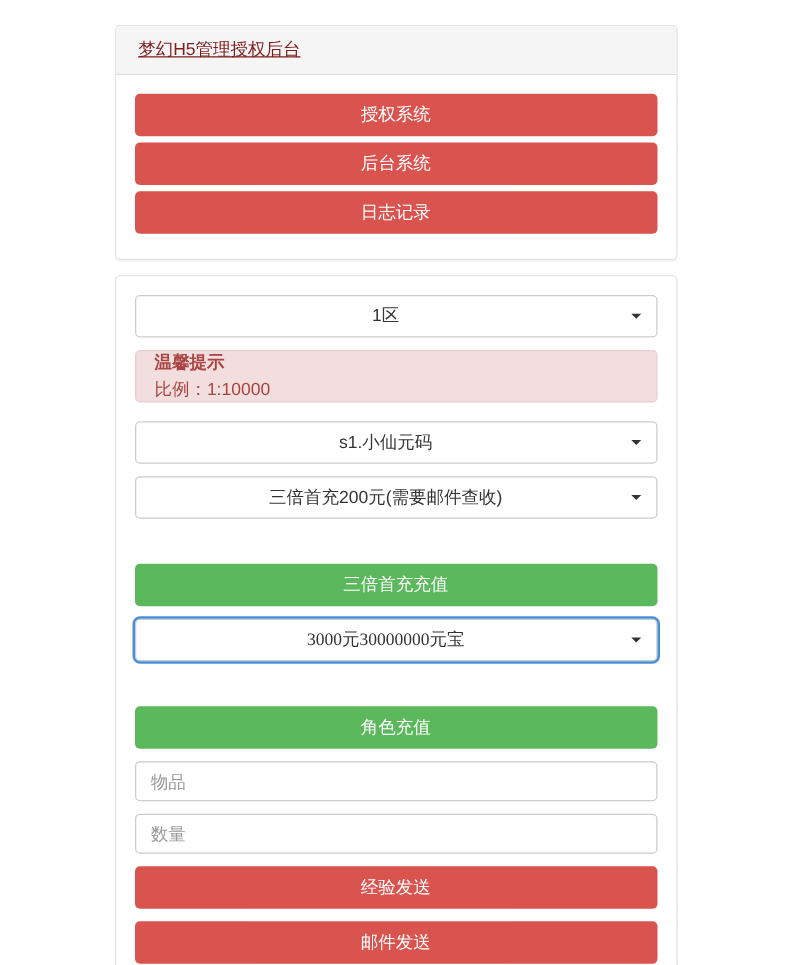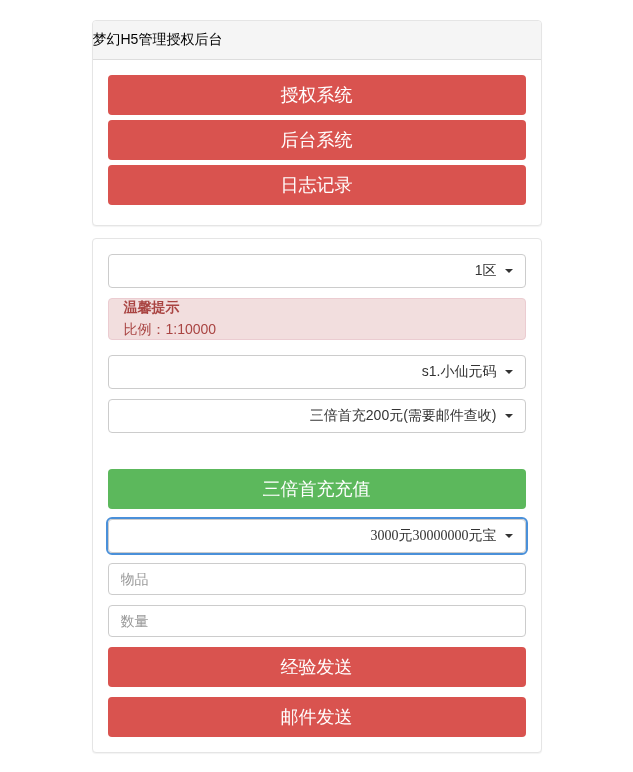--- a/index.html
+++ b/index.html
@@ -18,35 +18,36 @@
       background: #fff;
       border: 1px solid #e5e5e5;
       border-radius: 4px;
       box-shadow: 0 1px 1px rgba(0,0,0,.05);
       margin-bottom: 12px;
     }
     .panel-heading {
       background: #f5f5f5;
       border-bottom: 1px solid #ddd;
       border-radius: 4px 4px 0 0;
-      padding: 10px 0;
-      color: #000000;
+      padding: 10px 18px;
+      color: #7f1d1d;
+      text-decoration: underline;
     }
     .panel-body {
       padding: 15px;
     }
     .btn {
       display: block;
       width: 100%;
       padding: 8px 12px;
       margin-bottom: 5px;
       border: none;
       border-radius: 4px;
       color: #fff;
-      font-size: 18px;
+      font-size: 14px;
       text-align: center;
       cursor: pointer;
       font-family: inherit;
     }
     .btn-danger {
       background: #d9534f;
     }
     .btn-success {
       background: #5cb85c;
       margin-top: 36px;
@@ -69,21 +70,21 @@
       font-weight: bold;
       margin-bottom: 4px;
     }
     .dropdown-toggle {
       position: relative;
       width: 100%;
       padding: 7px 28px 7px 12px;
       background: #fff;
       border: 1px solid #ccc;
       border-radius: 4px;
-      text-align: right;
+      text-align: center;
       color: #333;
       font-size: 14px;
       cursor: pointer;
       font-family: inherit;
     }
     .dropdown-toggle.focused {
       outline: 2px solid #4a90d9;
       outline-offset: 0;
       font-family: Liberation Serif, serif;
     }
@@ -157,20 +158,23 @@
         <button class="btn btn-success" style="margin-bottom:0;">三倍首充充值</button>
       </div>
 
       <div class="form-group">
         <button class="dropdown-toggle focused">
           <span>3000元30000000元宝</span>
           <span class="caret"></span>
         </button>
       </div>
 
+      <div class="form-group">
+        <button class="btn btn-success" style="margin-bottom:0;">角色充值</button>
+      </div>
 
       <div class="form-group">
         <input type="text" class="form-control" placeholder="物品" style="">
       </div>
 
       <div class="form-group">
         <input type="text" class="form-control" placeholder="数量" style="">
       </div>
 
       <div class="form-group">

